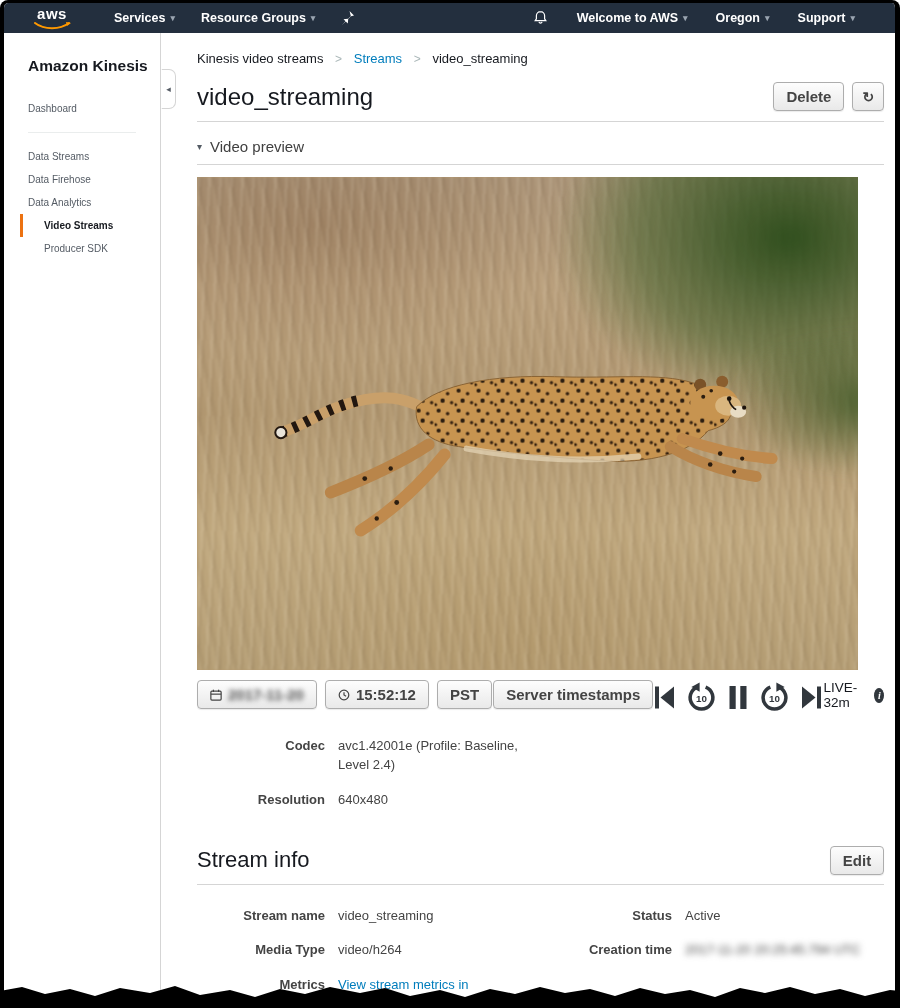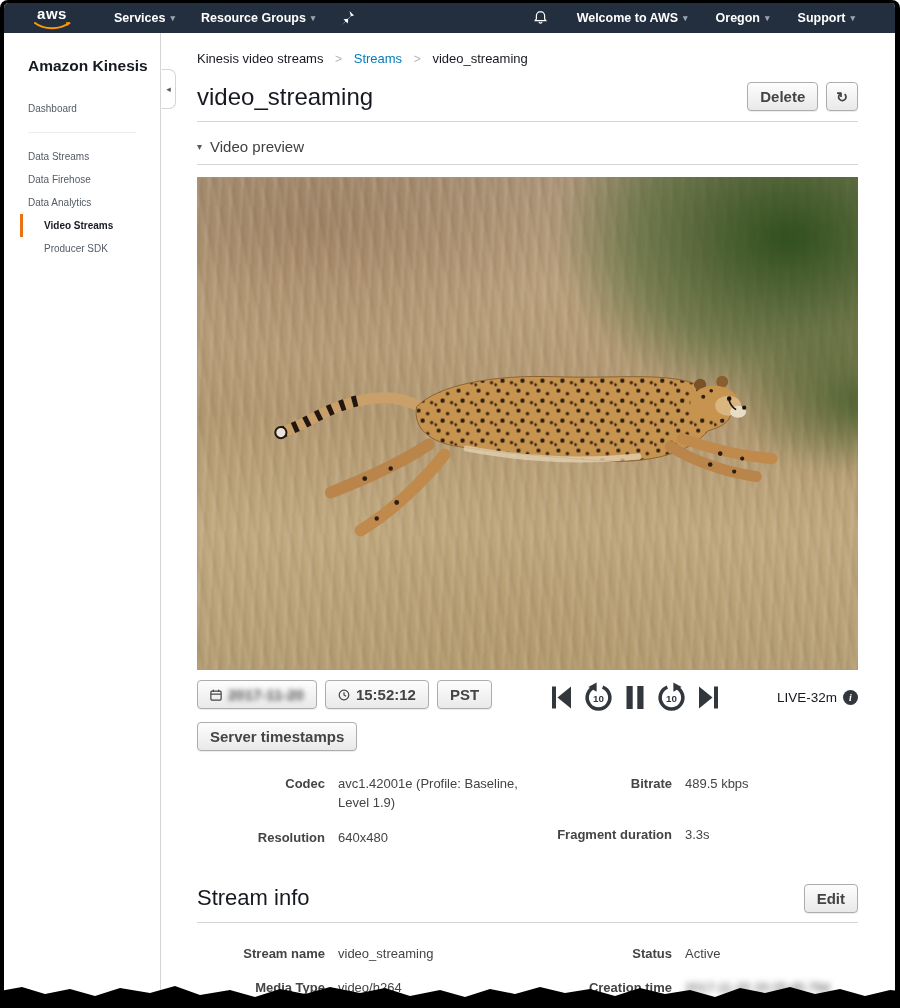--- a/index.html
+++ b/index.html
@@ -72,25 +72,25 @@
   .bush { position:absolute; right:-30px; top:-30px; width:330px; height:260px;
      background: radial-gradient(ellipse at 70% 35%, rgba(40,74,24,.95), rgba(66,96,44,.55) 48%, rgba(0,0,0,0) 72%);
      filter:blur(7px); }
   .bush2 { position:absolute; right:-40px; top:150px; width:170px; height:150px;
      background: radial-gradient(ellipse at 80% 50%, rgba(52,84,32,.8), rgba(0,0,0,0) 70%);
      filter:blur(8px); }
   .cheetah-svg { position:absolute; inset:0; }
 
   
   .controls-row { display:flex; margin-top:10px; align-items:flex-start; }
-  .ctrl-left { display:flex; flex-direction:column; gap:13px; }
+  .ctrl-left { display:flex; flex-direction:row; gap:1px; }
   .ctrl-left .row { display:flex; gap:8px; }
   .transport { flex:1; display:flex; justify-content:center; gap:11px; align-items:center; margin-top:2px; }
   .transport svg { cursor:pointer; display:block; }
-  .live-wrap { display:flex; align-items:flex-start; gap:6px; margin-top:10px; font-size:13.5px; color:#16191f; }
+  .live-wrap { display:flex; align-items:center; gap:12px; margin-top:0; font-size:13.5px; color:#16191f; }
   .info-dot { width:15px; height:15px; border-radius:50%; background:#31373d; color:#fff;
               font-size:10px; font-weight:bold; display:flex; align-items:center; justify-content:center;
               font-family:"Liberation Serif",serif; font-style:italic; cursor:pointer; }
 
   .blurred { filter:blur(3px); user-select:none; color:#555; }
   .blurred-soft { filter:blur(2.6px); user-select:none; color:#555; }
 
   
   .cols { display:flex; margin-top:24px; }
   .col-a { width:345px; flex:none; }
@@ -305,35 +305,25 @@
         <div class="live-wrap">
           <span>LIVE-32m</span>
           <span class="info-dot">i</span>
         </div>
       </div>
 
       <div class="cols">
         <div class="col-a">
           <div class="kv">
             <span class="k">Codec</span>
-            <span class="v narrow">avc1.42001e (Profile: Baseline, Level 1.9)</span>
+            <span class="v narrow">avc1.42001e (Profile: Baseline, Level 2.4)</span>
           </div>
           <div class="kv" style="margin-top:14px;">
             <span class="k">Resolution</span>
             <span class="v">640x480</span>
-          </div>
-        </div>
-        <div class="col-b">
-          <div class="kv">
-            <span class="k">Bitrate</span>
-            <span class="v">489.5 kbps</span>
-          </div>
-          <div class="kv" style="margin-top:32px;">
-            <span class="k">Fragment duration</span>
-            <span class="v">3.3s</span>
           </div>
         </div>
       </div>
 
       <div class="section-head" style="margin-top:20px;">
         <span class="section-title-lg">Stream info</span>
         <div style="margin-left:auto;">
           <button class="btn">Edit</button>
         </div>
       </div>

